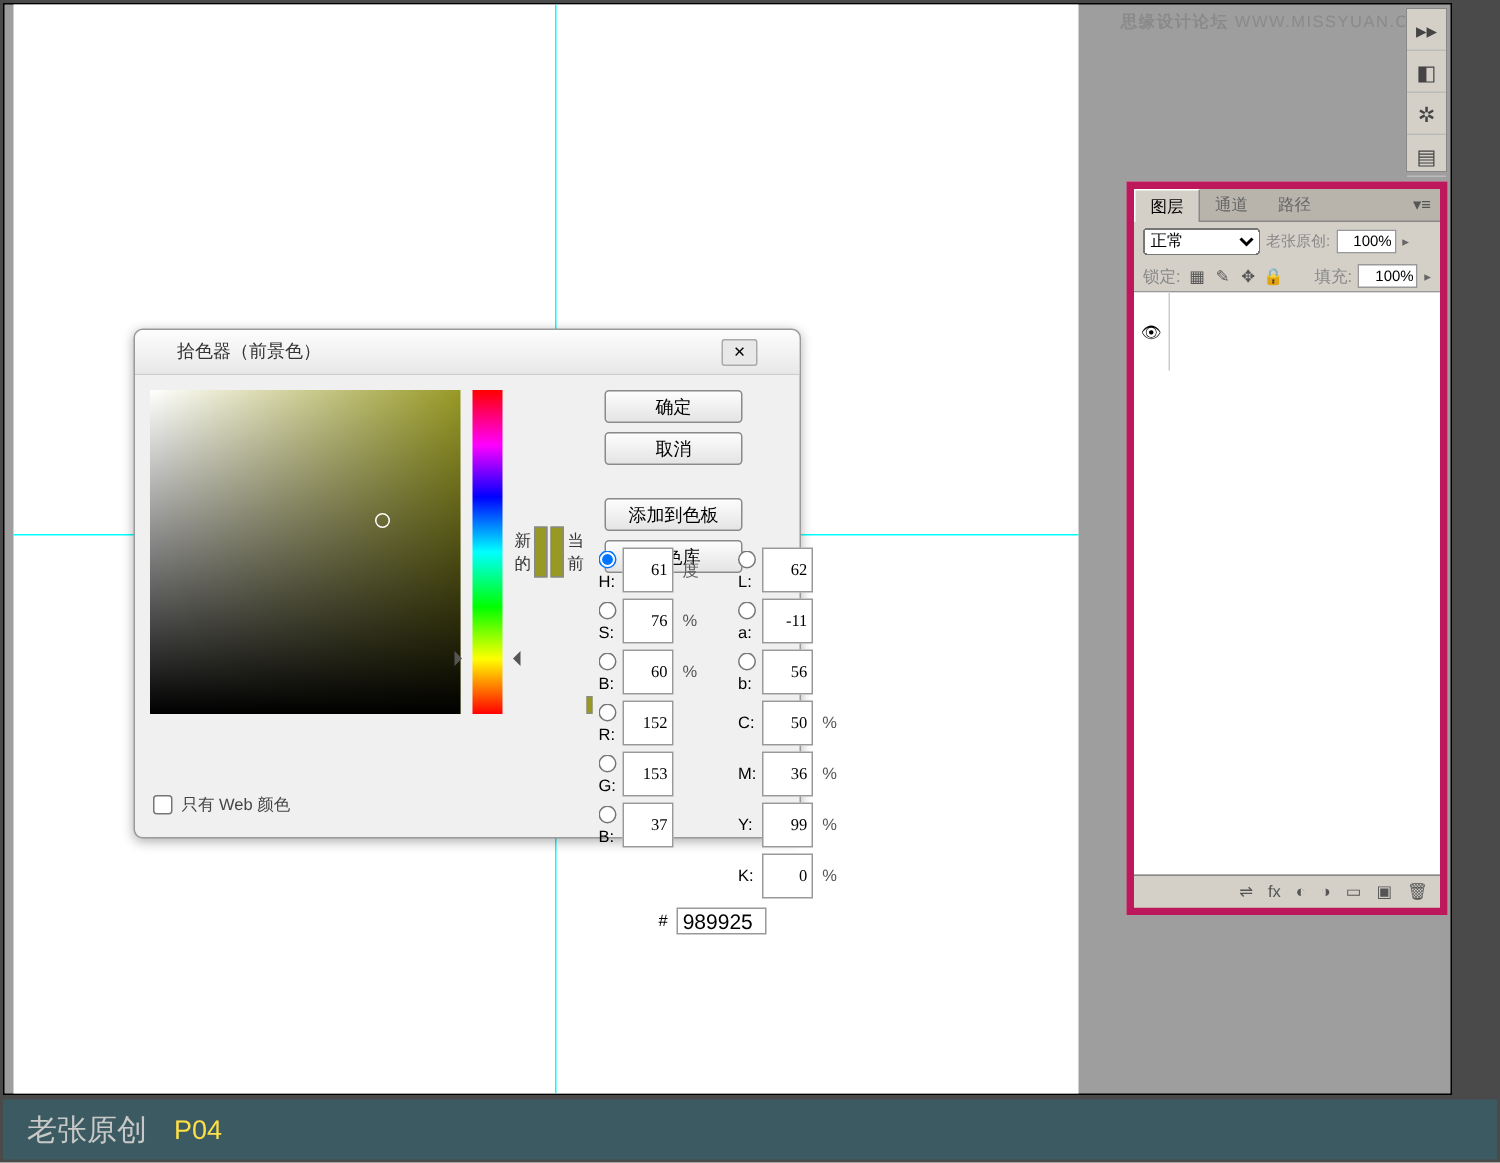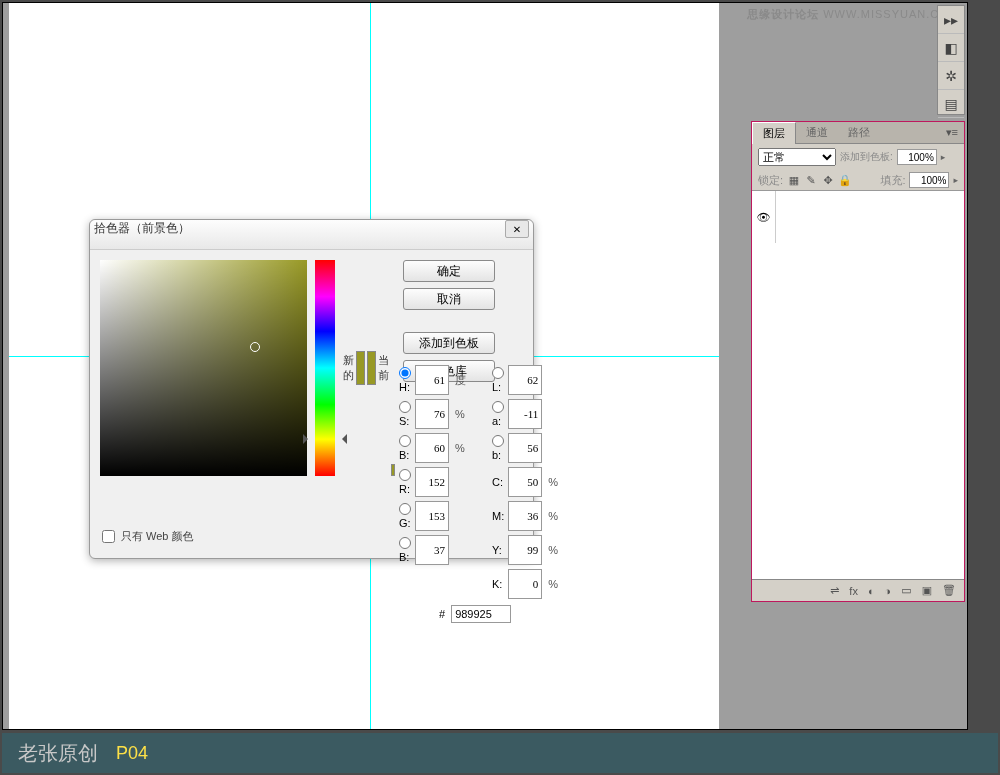--- a/index.html
+++ b/index.html
@@ -9,42 +9,42 @@
 .canvas { position: absolute; left: 6px; top: 0; width: 710px; height: 726px; background: #fff; }
 .guide-v { position: absolute; top: 0; bottom: 0; width: 1px; background: #00ffff; }
 .guide-h { position: absolute; left: 0; right: 0; height: 1px; background: #00ffff; }
 
 .watermark { position: absolute; top: 4px; right: 8px; font-size: 11px; color: #8a8a8a; letter-spacing: 1px; }
 .watermark .cn { font-weight: bold; }
 
 .right-strip { position: absolute; right: 2px; top: 2px; width: 28px; background: #d4d0c8; border: 1px solid #888; }
 .right-strip div { height: 28px; display: flex; align-items: center; justify-content: center; border-bottom: 1px solid #bbb; color: #444; font-size: 14px; }
 
-.layers-panel { position: absolute; right: 2px; top: 118px; width: 214px; background: #d4d0c8; border: 1px solid #be185d; font-size: 11px; }
+.layers-panel { position: absolute; right: 2px; top: 118px; width: 214px; background: #d4d0c8; border: 5px solid #be185d; font-size: 11px; }
 .tabs { display: flex; background: #b8b4ac; height: 22px; border-bottom: 1px solid #888; align-items: center; }
 .tab { padding: 3px 10px; color: #666; }
 .tab.active { background: #d4d0c8; color: #000; border-top: 1px solid #fff; border-left: 1px solid #fff; border-right: 1px solid #888; }
 .tab-menu { margin-left: auto; padding: 0 6px; color: #555; }
 .layer-opts { display: flex; align-items: center; padding: 4px 6px; gap: 4px; }
 .layer-opts select { font-size: 11px; height: 18px; width: 78px; }
 .layer-opts .lbl { color: #888; font-size: 10px; }
 .pct-input { width: 40px; height: 16px; font-size: 10px; border: 1px solid #999; background: #fff; text-align: right; padding-right: 2px; }
 .lock-row { display: flex; align-items: center; padding: 2px 6px; gap: 4px; border-bottom: 1px solid #999; }
 .lock-row .icons span { display: inline-block; width: 14px; text-align: center; color: #555; font-size: 11px; }
 .layer-list { background: #fff; height: 388px; overflow: auto; }
 .layer-item { display: flex; align-items: center; height: 52px; }
 .vis-col { width: 24px; display: flex; align-items: center; justify-content: center; background: #fff; border-right: 1px solid #ccc; height: 100%; }
 .layer-row { flex: 1; display: flex; align-items: center; background: #2f8ae0; height: 100%; padding: 0 6px; gap: 10px; }
 .thumb { width: 42px; height: 42px; background: #fff; border: 2px solid #7aa8d8; }
 .layer-name { color: #fff; font-style: italic; font-size: 11px; }
 .lock-icon { margin-left: auto; color: #fff; font-size: 12px; width: 18px; height: 16px; background: #5ba3e8; display: flex; align-items: center; justify-content: center; border-radius: 2px; }
 .panel-footer { height: 22px; background: #d4d0c8; border-top: 1px solid #888; display: flex; align-items: center; justify-content: flex-end; gap: 10px; padding: 0 8px; color: #555; font-size: 11px; }
 
 .color-picker { position: absolute; left: 89px; top: 219px; width: 445px; height: 340px; background: #f0f0f0; border: 1px solid #9a9a9a; border-radius: 6px; box-shadow: 0 2px 8px rgba(0,0,0,0.3); font-size: 12px; }
-.cp-title { height: 30px; display: flex; padding: 0 4px; background: linear-gradient(#fdfdfd,#e8e8e8); border-bottom: 1px solid #ccc; border-radius: 6px 6px 0 0; justify-content: space-between; }
+.cp-title { height: 30px; display: flex; align-items: center; padding: 0 28px; background: linear-gradient(#fdfdfd,#e8e8e8); border-bottom: 1px solid #ccc; border-radius: 6px 6px 0 0; justify-content: space-between; }
 .cp-title span:first-child { color: #333; }
 .cp-close { width: 24px; height: 18px; background: #e8e8e8; border: 1px solid #aaa; font-size: 10px; display: flex; align-items: center; justify-content: center; border-radius: 2px; }
 .cp-body { padding: 10px; display: flex; gap: 8px; position: relative; }
 .cp-field { width: 207px; height: 216px; position: relative; background: #989925; }
 .cp-field::before { content: ""; position: absolute; inset: 0; background: linear-gradient(to right, #fff, rgba(255,255,255,0)); }
 .cp-field::after { content: ""; position: absolute; inset: 0; background: linear-gradient(to top, #000, rgba(0,0,0,0)); }
 .cp-cursor { position: absolute; width: 10px; height: 10px; border: 1px solid #fff; border-radius: 50%; left: 150px; top: 82px; z-index: 2; }
 .cp-hue { width: 20px; height: 216px; background: linear-gradient(to bottom, #ff0000 0%, #ff00ff 17%, #0000ff 33%, #00ffff 50%, #00ff00 67%, #ffff00 83%, #ff0000 100%); position: relative; }
 .cp-hue-slider { position: absolute; left: -4px; right: -4px; height: 4px; top: 177px; }
 .cp-hue-slider::before, .cp-hue-slider::after { content: ""; position: absolute; top: -3px; border: 5px solid transparent; }
@@ -55,21 +55,21 @@
 .cp-swatch { width: 44px; height: 34px; border: 1px solid #888; }
 .cp-warn { width: 12px; height: 12px; background: #989925; border: 1px solid #888; align-self: flex-end; margin-top: 2px; }
 .cp-buttons { width: 92px; display: flex; flex-direction: column; gap: 6px; }
 .cp-btn { height: 22px; background: linear-gradient(#fdfdfd,#e4e4e4); border: 1px solid #8a8a8a; border-radius: 3px; font-size: 12px; display: flex; align-items: center; justify-content: center; font-family: Liberation Mono, monospace; }
 .cp-values { position: absolute; left: 309px; top: 145px; font-size: 11px; }
 .val-grid { display: grid; grid-template-columns: auto 36px auto 18px auto 36px auto; gap: 4px 4px; align-items: center; }
 .val-grid input[type=text] { width: 34px; height: 30px; font-size: 11px; border: 1px solid #999; text-align: right; padding-right: 3px; font-family: Liberation Serif, serif; }
 .val-grid .radio { width: 12px; height: 12px; }
 .val-grid .u { color: #555; }
 .hex-row { display: flex; align-items: center; gap: 6px; margin-top: 6px; margin-left: 40px; }
-.hex-row input { width: 60px; height: 18px; font-size: 11px; border: 1px solid #999; padding-left: 3px; }
+.hex-row input { width: 60px; height: 18px; font-size: 14px; border: 1px solid #999; padding-left: 3px; }
 .web-only { position: absolute; left: 12px; bottom: 14px; display: flex; align-items: center; gap: 6px; font-size: 11px; color: #444; }
 
 .footer { position: absolute; left: 2px; bottom: 2px; right: 2px; height: 40px; background: #3b5a61; display: flex; align-items: center; padding: 0 16px; color: #c8c8c8; font-size: 18px; }
 .footer .author { color: #c8c8c8; font-family: KaiTi, serif; font-size: 20px; }
 .footer .page { color: #fde047; margin-left: 18px; font-size: 18px; }
 .footer .title { margin-left: auto; font-size: 19px; letter-spacing: 1px; }
 </style>
 </head>
 <body>
 
@@ -93,21 +93,21 @@
 
   <div class="layers-panel">
     <div class="tabs">
       <div class="tab active">图层</div>
       <div class="tab">通道</div>
       <div class="tab">路径</div>
       <div class="tab-menu">▾≡</div>
     </div>
     <div class="layer-opts">
       <select><option>正常</option></select>
-      <span class="lbl">添加到色板:</span>
+      <span class="lbl">老张原创:</span>
       <input class="pct-input" value="100%" style="">
       <span style="font-size:9px;color:#666">▸</span>
     </div>
     <div class="lock-row">
       <span class="lbl" style="color:#888">锁定:</span>
       <span class="icons">
         <span>▦</span>
         <span>✎</span>
         <span>✥</span>
         <span>🔒</span>

